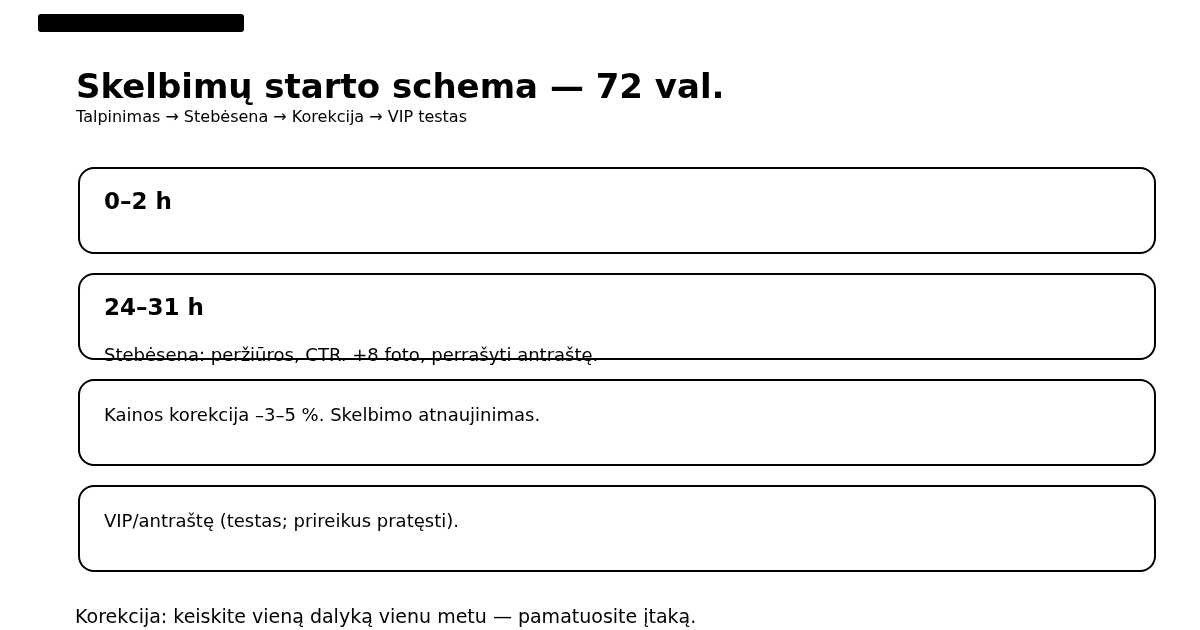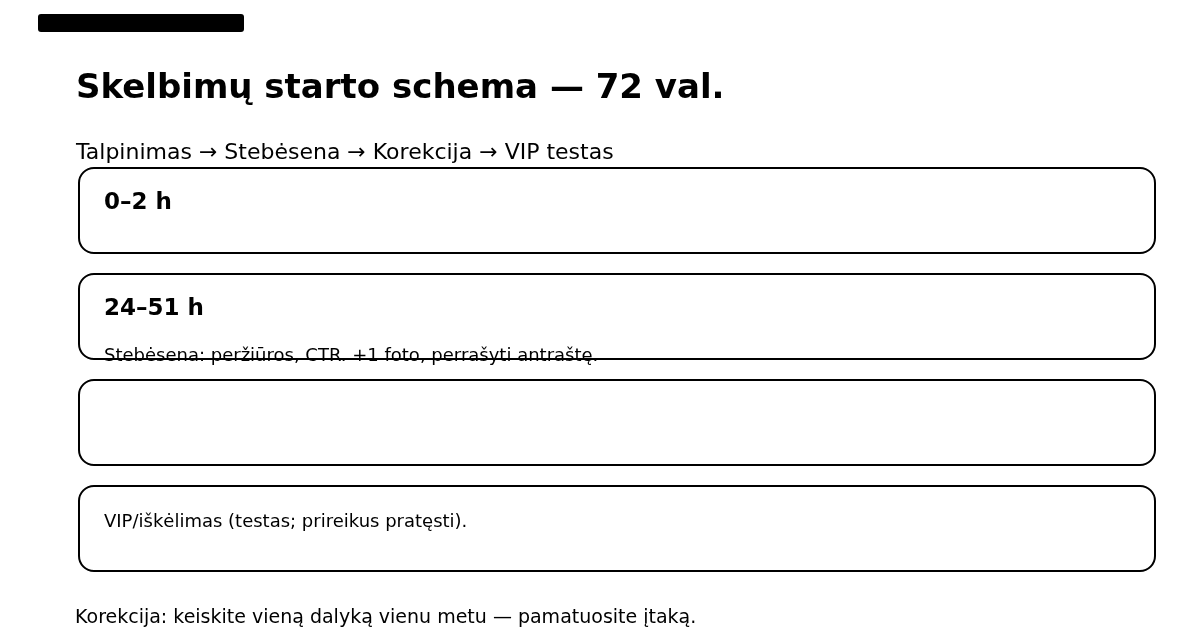--- a/index.html
+++ b/index.html
@@ -28,24 +28,23 @@
     position: absolute;
     left: 60px; top: 50px;
     font-size: 34px;
     font-weight: bold;
     line-height: 1.2;
     white-space: nowrap;
   }
   .subtitle {
     position: absolute;
     left: 60px; top: 91px;
-    font-size: 22px;
+    font-size: 16px;
     line-height: 1.2;
     white-space: nowrap;
-    margin-top: 32px;
   }
   .steps {
     position: absolute;
     left: 62px; top: 151px;
     width: 1078px;
     display: flex;
     flex-direction: column;
     gap: 19px;
   }
   .step-card {
@@ -86,28 +85,29 @@
 
   <div class="subtitle">Talpinimas → Stebėsena → Korekcija → VIP testas</div>
 
   <div class="steps">
 
     <div class="step-card">
       <div class="step-time">0–2 h</div>
     </div>
 
     <div class="step-card">
-      <div class="step-time">24–51 h</div>
-      <div class="step-description">Stebėsena: peržiūros, CTR. +1 foto, perrašyti antraštę.</div>
+      <div class="step-time">24–31 h</div>
+      <div class="step-description">Stebėsena: peržiūros, CTR. +8 foto, perrašyti antraštę.</div>
     </div>
 
     <div class="step-card">
+      <div class="step-description">Kainos korekcija –3–5 %. Skelbimo atnaujinimas.</div>
     </div>
 
     <div class="step-card">
-      <div class="step-description">VIP/iškėlimas (testas; prireikus pratęsti).</div>
+      <div class="step-description">VIP/antraštę (testas; prireikus pratęsti).</div>
     </div>
 
   </div>
 
   <div class="footer-tip">Korekcija: keiskite vieną dalyką vienu metu — pamatuosite įtaką.</div>
 
 </div>
 
 </body></html>

